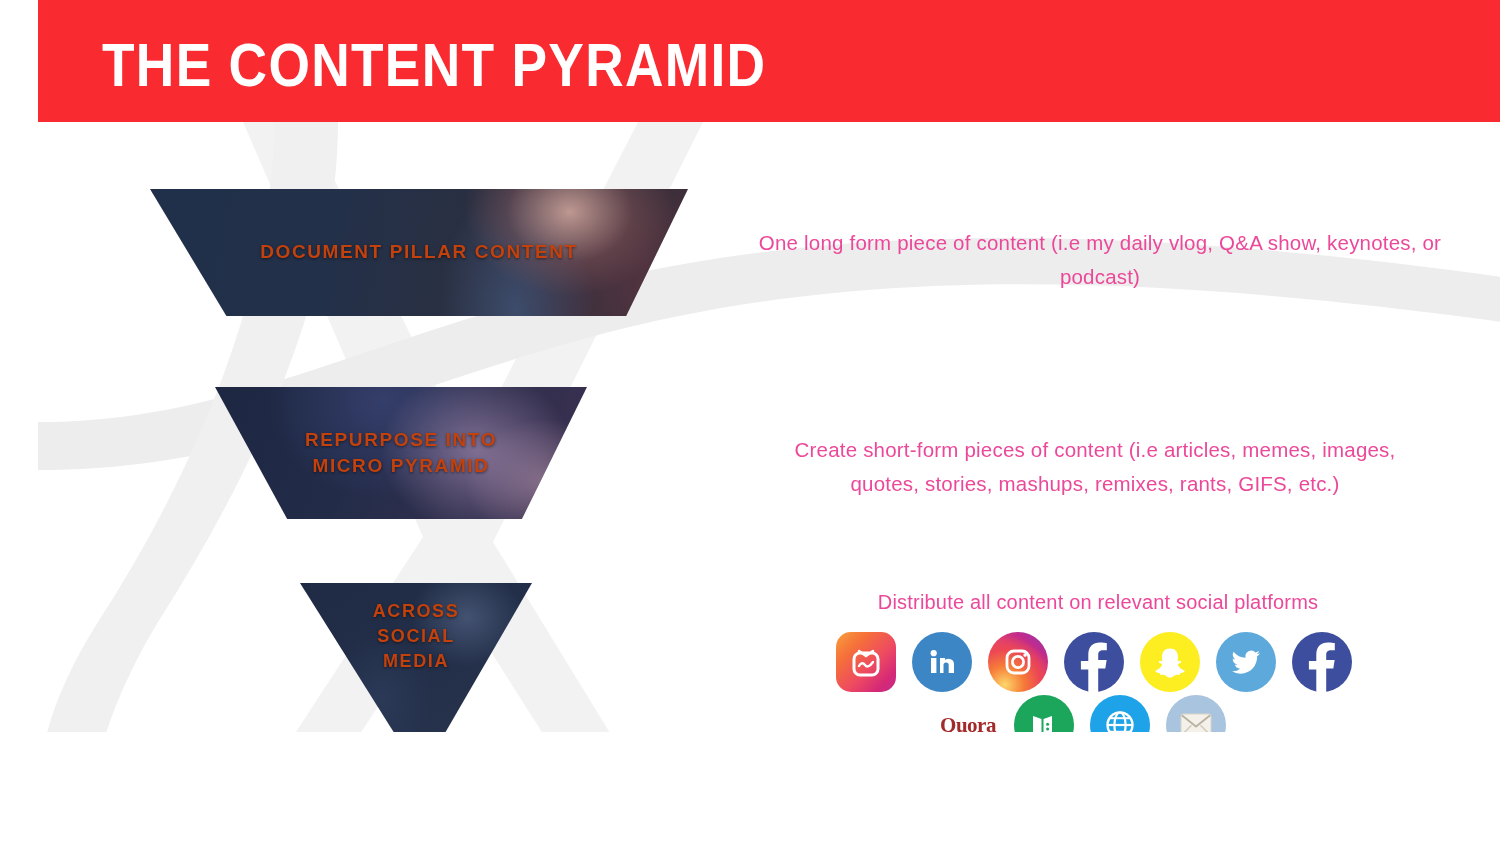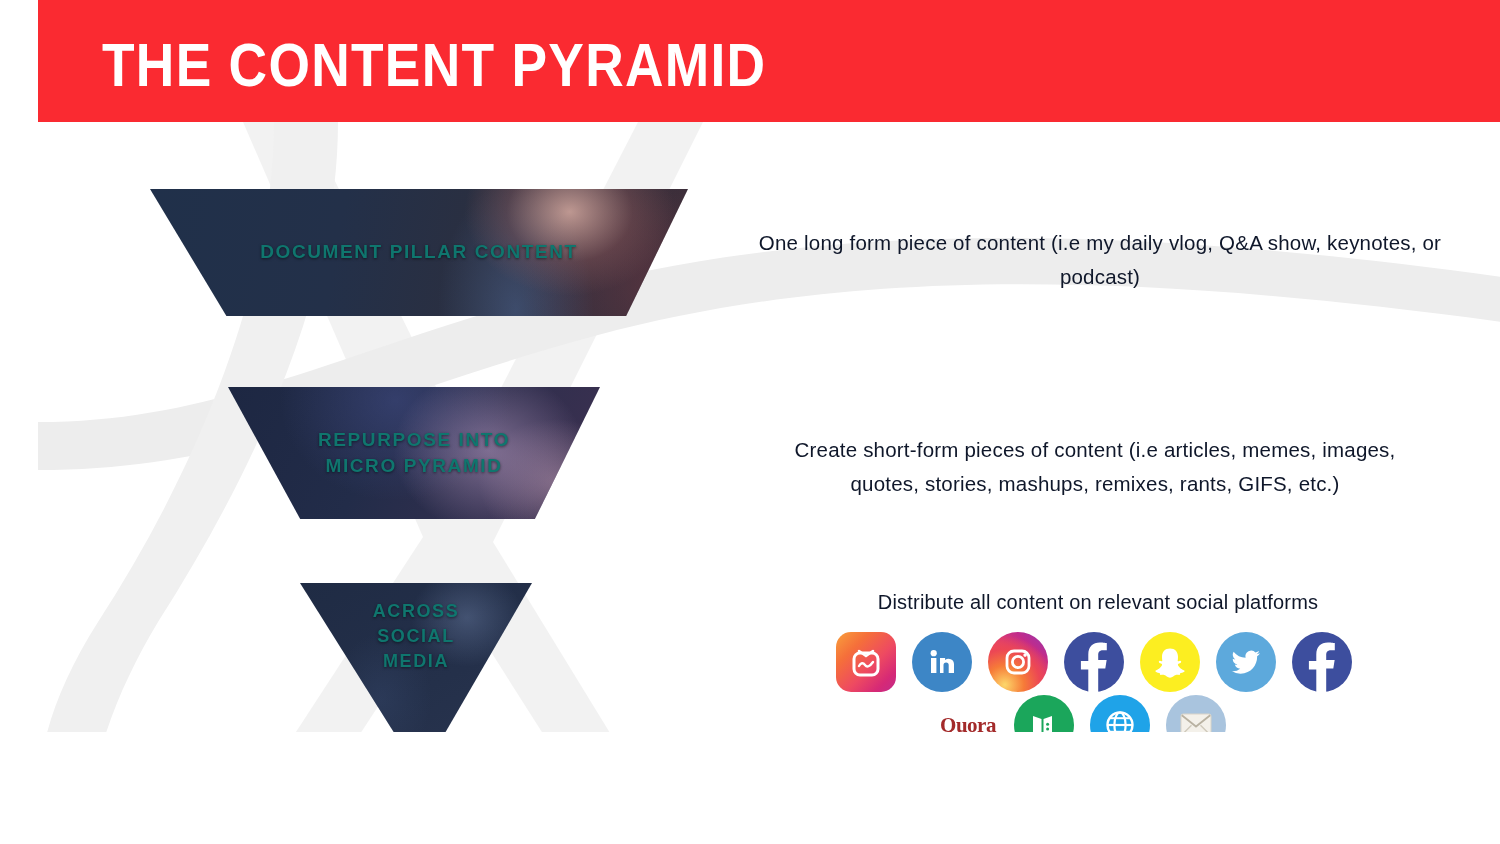--- a/index.html
+++ b/index.html
@@ -18,27 +18,27 @@
     color:#ffffff;white-space:nowrap;
     transform:scaleX(.86);transform-origin:left center;
   }
   
   .bg-deco{position:absolute;left:0;top:122px;width:1500px;height:722px;pointer-events:none;}
   
   .stage{position:absolute;overflow:hidden;}
   .stage .photo{position:absolute;left:0;top:0;width:100%;height:100%;}
   .stage .label{
     position:absolute;left:0;width:100%;text-align:center;
-    color:#0f766e;font-size:19px;font-weight:600;letter-spacing:1.6px;line-height:26px;
+    color:#c2410c;font-size:19px;font-weight:600;letter-spacing:1.6px;line-height:26px;
     text-shadow:0 1px 3px rgba(0,0,0,.55);
   }
   #stage-1{left:112px;top:189px;width:538px;height:127px;
     clip-path:polygon(0% 0%,100% 0%,88.5% 100%,14.2% 100%);}
   #stage-1 .label{top:50px;}
-  #stage-2{left:190px;top:387px;width:372px;height:132px;
+  #stage-2{left:177px;top:387px;width:372px;height:132px;
     clip-path:polygon(0% 0%,100% 0%,82.5% 100%,19.4% 100%);}
   #stage-2 .label{top:40px;}
   #stage-3{left:262px;top:583px;width:232px;height:192px;
     clip-path:polygon(0% 0%,100% 0%,52% 100%);}
   #stage-3 .label{top:16px;font-size:18px;line-height:25px;}
   
   .ph1{background:
       radial-gradient(ellipse 150px 120px at 78% 18%, rgba(214,170,160,.85) 0%, rgba(150,95,95,.35) 42%, rgba(0,0,0,0) 70%),
       radial-gradient(ellipse 120px 200px at 68% 95%, rgba(90,130,190,.35) 0%, rgba(0,0,0,0) 65%),
       radial-gradient(ellipse 200px 160px at 95% 75%, rgba(120,60,70,.45) 0%, rgba(0,0,0,0) 70%),
@@ -47,21 +47,21 @@
       radial-gradient(ellipse 140px 120px at 70% 48%, rgba(190,160,200,.55) 0%, rgba(0,0,0,0) 68%),
       radial-gradient(ellipse 110px 90px at 88% 72%, rgba(205,165,185,.45) 0%, rgba(0,0,0,0) 70%),
       radial-gradient(ellipse 160px 140px at 45% 10%, rgba(70,80,140,.5) 0%, rgba(0,0,0,0) 72%),
       linear-gradient(115deg,#1d2742 0%,#222c49 40%,#312f4e 70%,#3d3050 100%);}
   .ph3{background:
       radial-gradient(ellipse 80px 70px at 72% 18%, rgba(120,140,180,.38) 0%, rgba(0,0,0,0) 70%),
       radial-gradient(ellipse 70px 90px at 35% 60%, rgba(60,80,120,.30) 0%, rgba(0,0,0,0) 72%),
       linear-gradient(150deg,#1f2b44 0%,#24304a 55%,#2a3550 100%);}
   
   .desc{
-    position:absolute;text-align:center;color:#0f172a;
+    position:absolute;text-align:center;color:#ec4899;
     font-size:20.5px;line-height:34px;letter-spacing:.2px;
   }
   #desc-1{left:712px;top:226px;width:700px;}
   #desc-2{left:722px;top:433px;width:670px;}
   #desc-3{left:760px;top:585px;width:600px;font-size:20px;}
   
   .icon-row{position:absolute;display:flex;align-items:center;}
   #icon-row-1{left:798px;top:632px;gap:16px;}
   #icon-row-2{left:900px;top:695px;gap:16px;}
   .chip{

